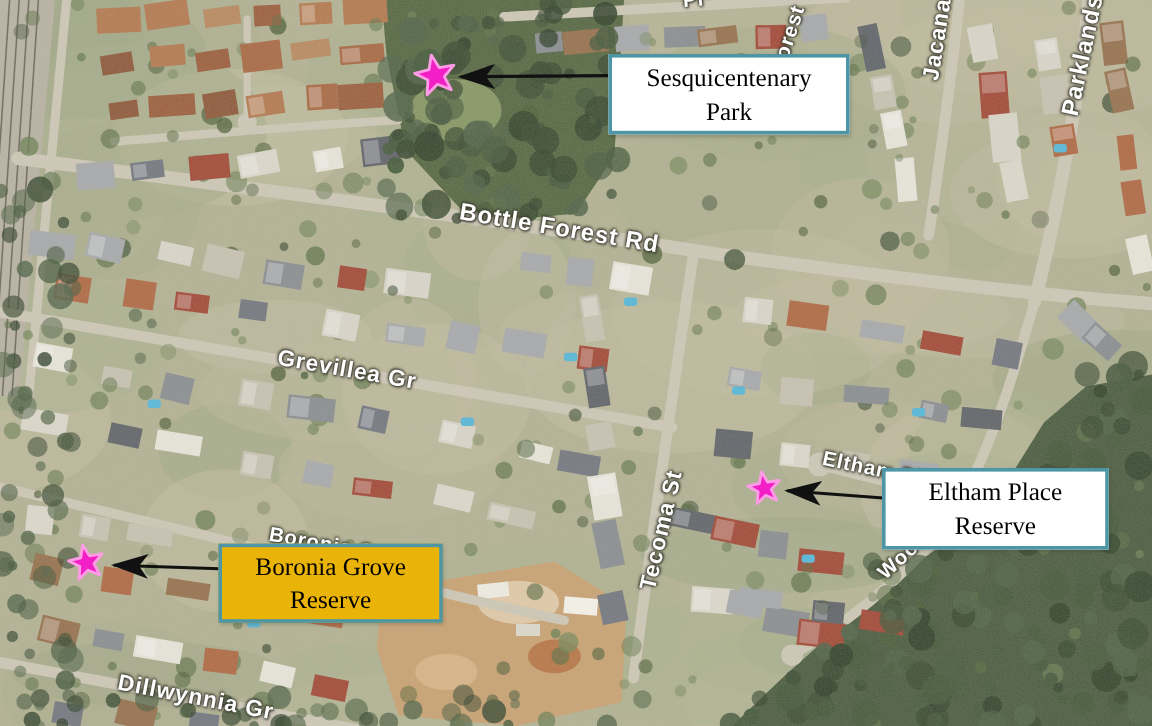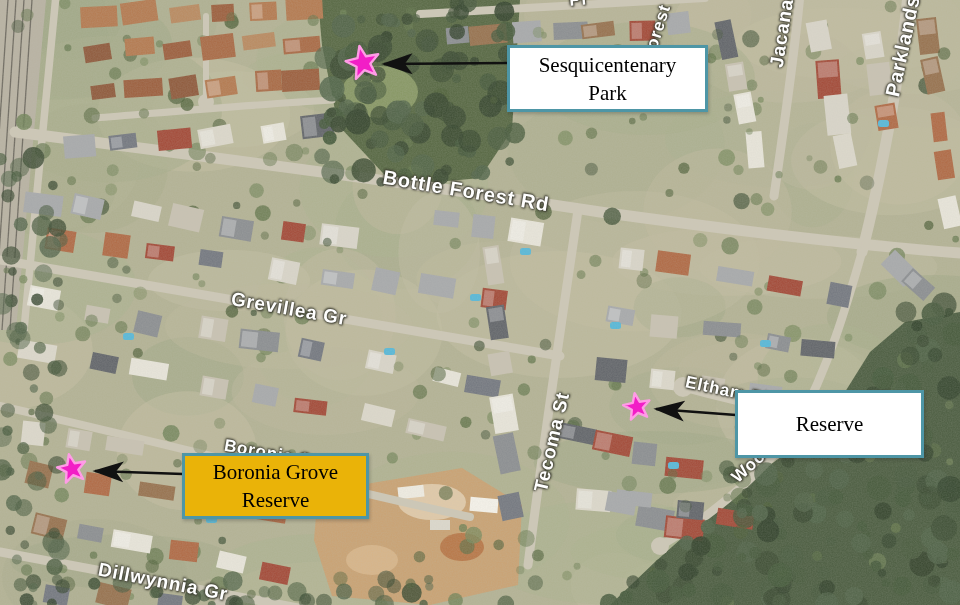--- a/index.html
+++ b/index.html
@@ -1222,19 +1222,20 @@
       <line x1="507" y1="63" x2="384" y2="64" stroke="#111111" stroke-width="2.6" marker-end="url(#ah)"></line>
       <line x1="736" y1="415" x2="656" y2="409" stroke="#111111" stroke-width="2.6" marker-end="url(#ah)"></line>
       <line x1="183" y1="474" x2="95" y2="471" stroke="#111111" stroke-width="2.6" marker-end="url(#ah)"></line>
     </svg>
 
   <div class="callout" id="callout-sesquicentenary" style="border-color: rgb(78, 150, 166); background: rgb(255, 255, 255); color: rgb(0, 0, 0);">
     <span>Sesquicentenary</span>
     <span>Park</span>
   </div>
   <div class="callout" id="callout-eltham" style="border-color: rgb(78, 150, 166); background: rgb(255, 255, 255); color: rgb(0, 0, 0);">
+    <span>Eltham Place</span>
     <span>Reserve</span>
   </div>
   <div class="callout" id="callout-boronia" style="border-color: rgb(78, 150, 166); background: #eab308; color: rgb(0, 0, 0);">
     <span>Boronia Grove</span>
     <span>Reserve</span>
   </div>
 </div>
 
 </body></html>

